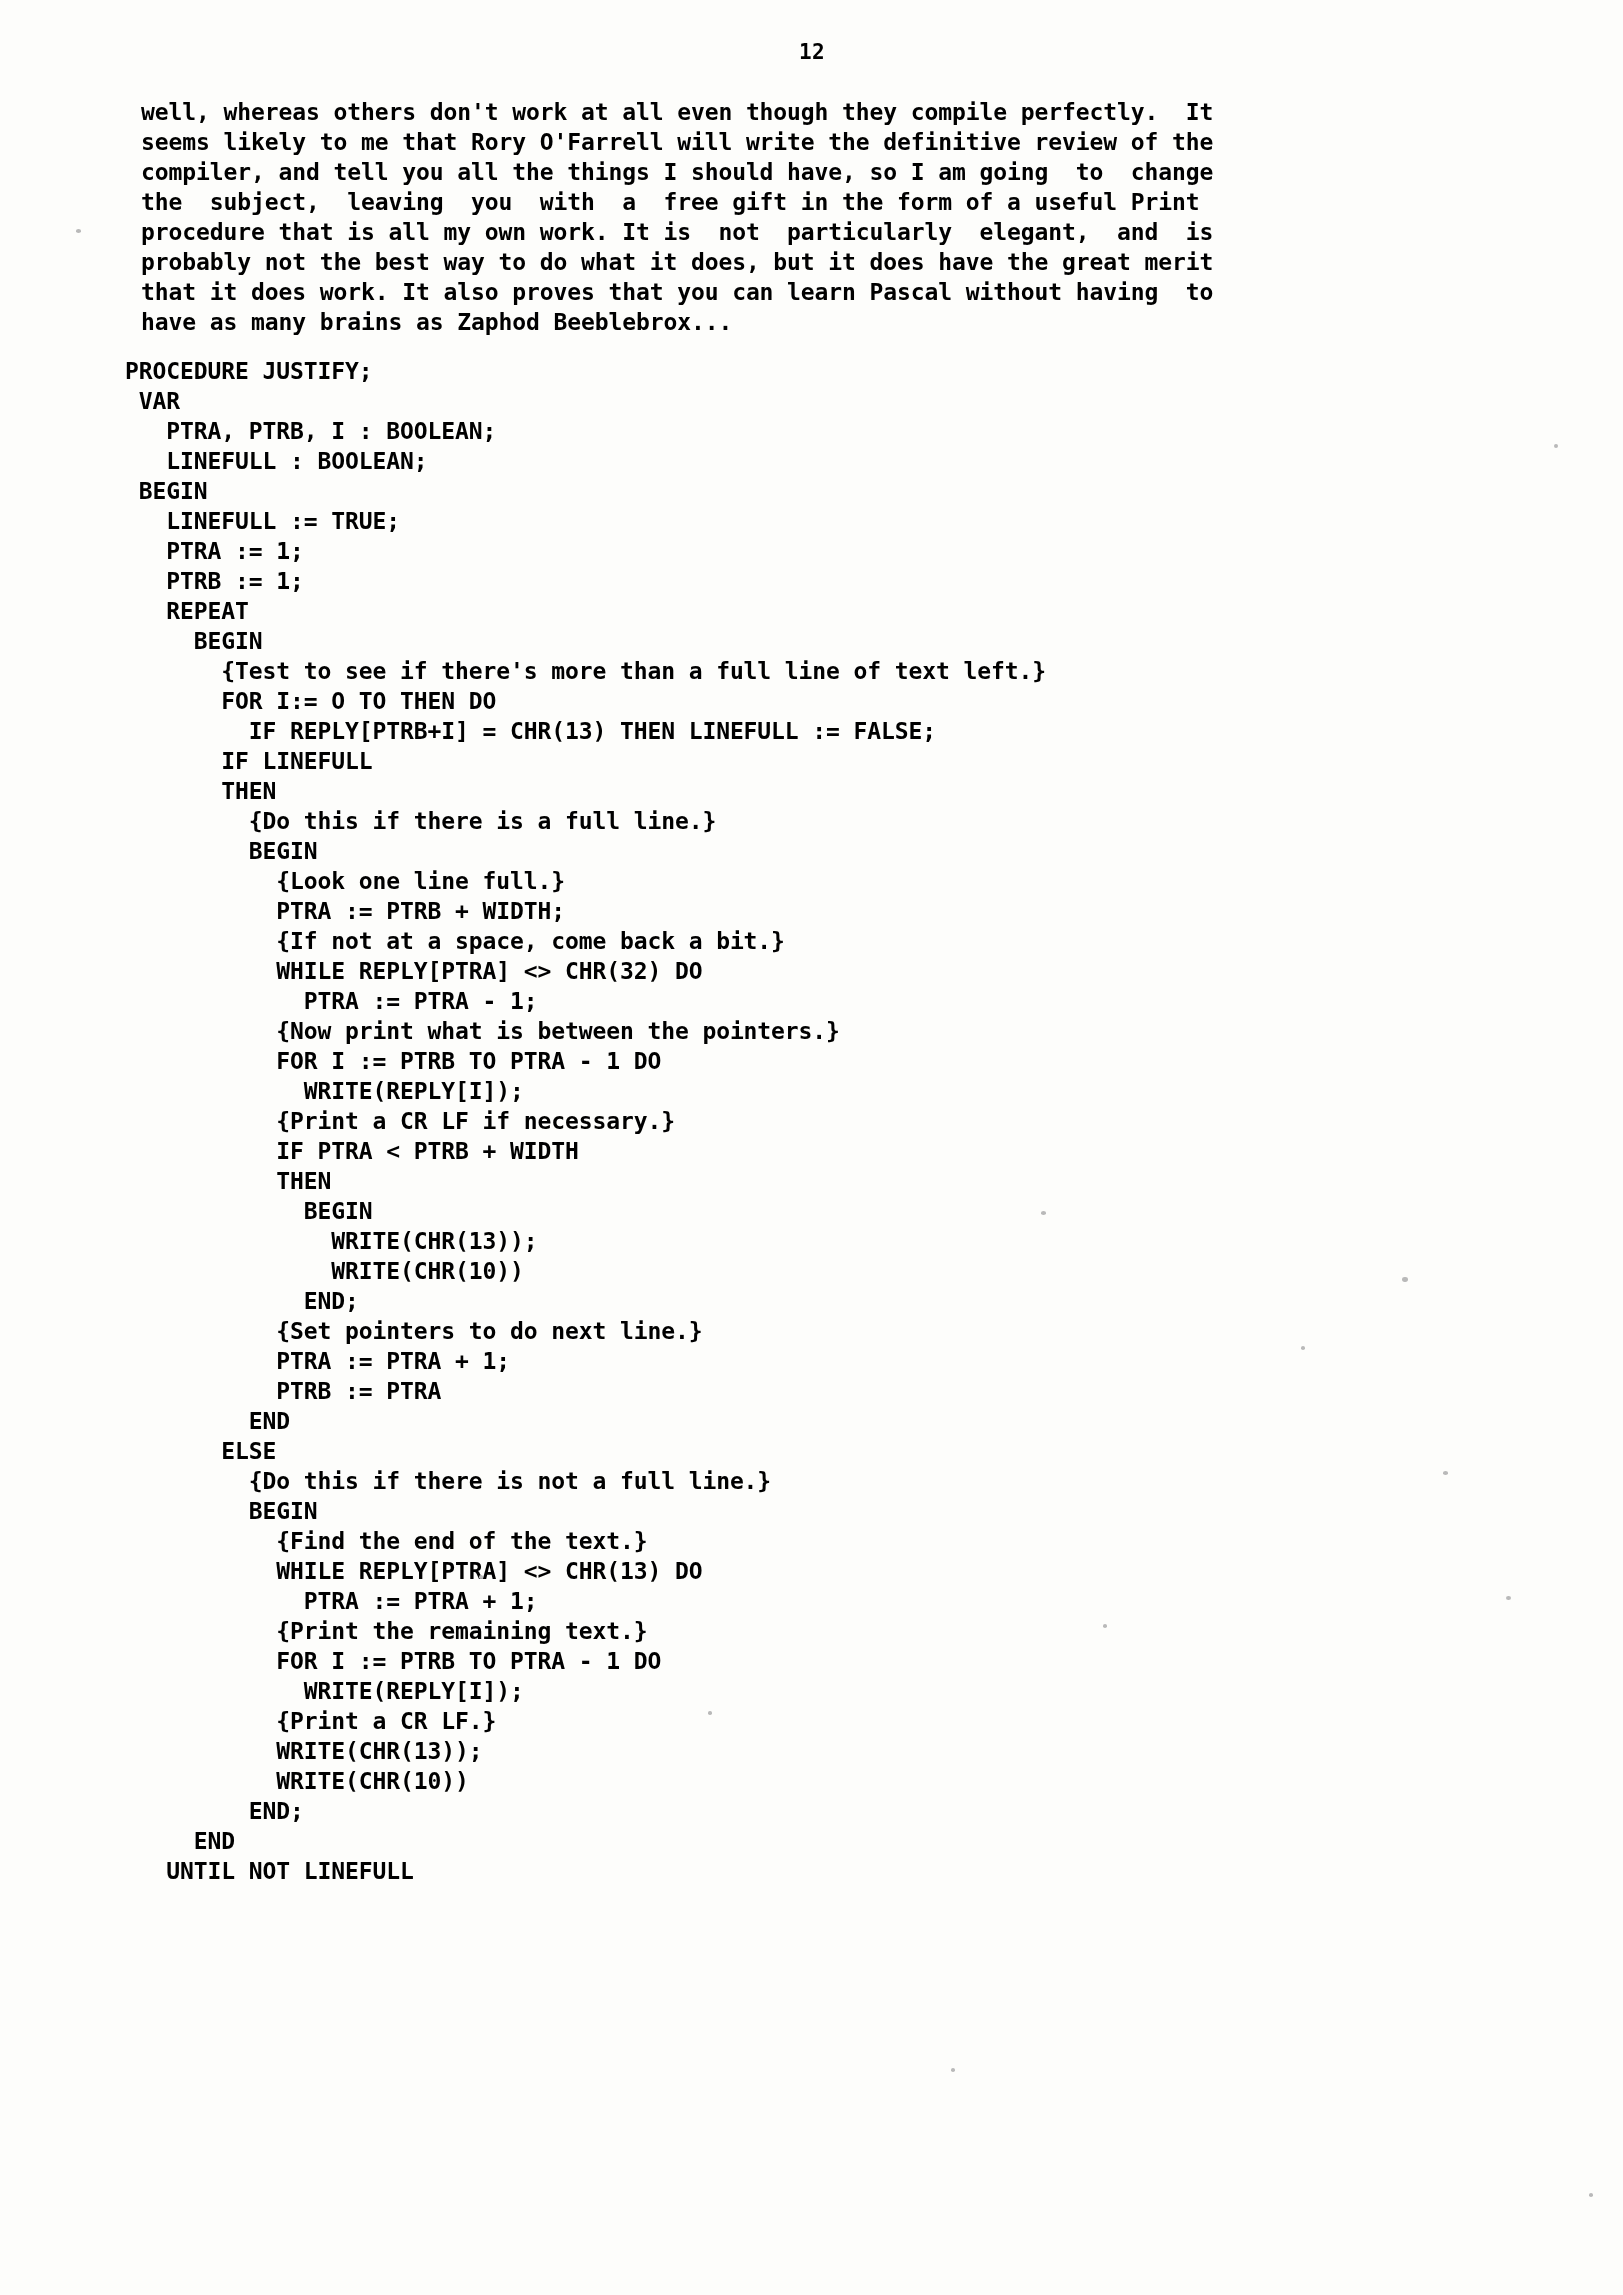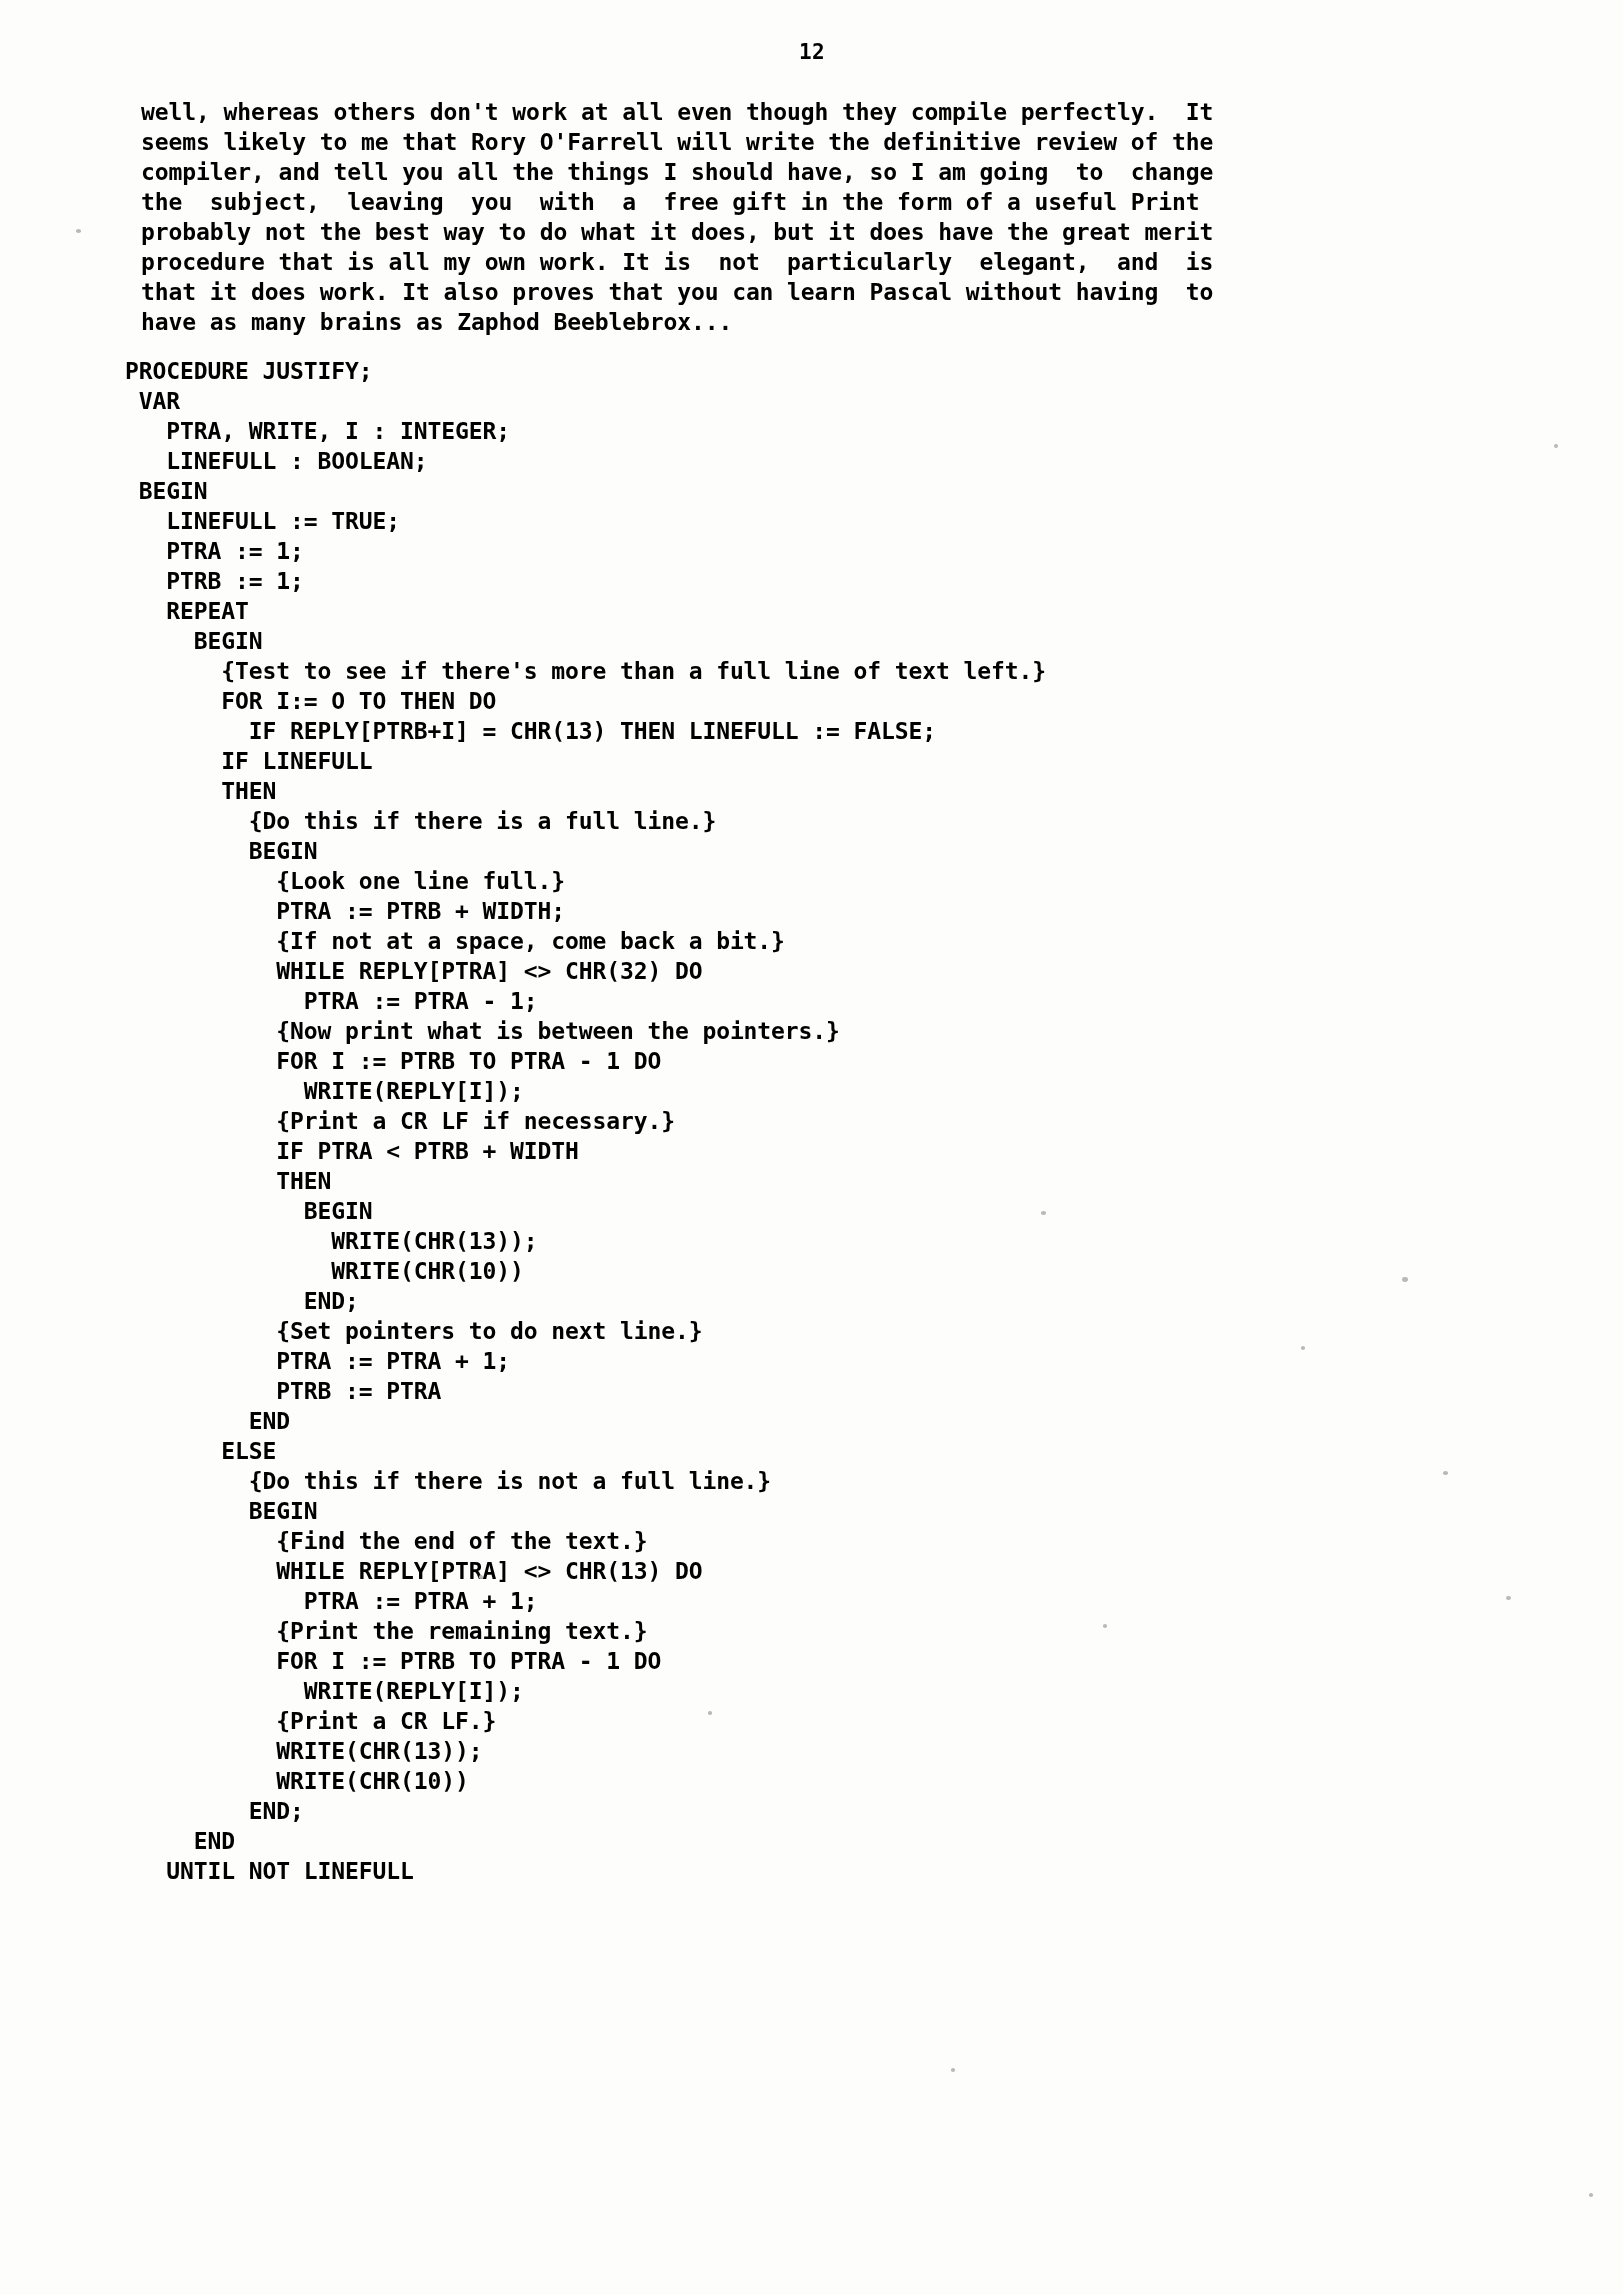--- a/index.html
+++ b/index.html
@@ -87,30 +87,30 @@
 
   <div class="content">
 
     <div class="page-number">12</div>
 
     <div class="prose">
       <span class="ln">well, whereas others don't work at all even though they compile perfectly.  It</span>
       <span class="ln">seems likely to me that Rory O'Farrell will write the definitive review of the</span>
       <span class="ln">compiler, and tell you all the things I should have, so I am going  to  change</span>
       <span class="ln">the  subject,  leaving  you  with  a  free gift in the form of a useful Print</span>
+      <span class="ln">procedure that is all my own work. It is  not  particularly  elegant,  and  is</span>
       <span class="ln">probably not the best way to do what it does, but it does have the great merit</span>
-      <span class="ln">procedure that is all my own work. It is  not  particularly  elegant,  and  is</span>
       <span class="ln">that it does work. It also proves that you can learn Pascal without having  to</span>
       <span class="ln">have as many brains as Zaphod Beeblebrox...</span>
     </div>
 
     <div class="code-block">
       <span class="cl">PROCEDURE JUSTIFY;</span>
       <span class="cl"> VAR</span>
-      <span class="cl">   PTRA, WRITE, I : INTEGER;</span>
+      <span class="cl">   PTRA, PTRB, I : BOOLEAN;</span>
       <span class="cl">   LINEFULL : BOOLEAN;</span>
       <span class="cl"> BEGIN</span>
       <span class="cl">   LINEFULL := TRUE;</span>
       <span class="cl">   PTRA := 1;</span>
       <span class="cl">   PTRB := 1;</span>
       <span class="cl">   REPEAT</span>
       <span class="cl">     BEGIN</span>
       <span class="cl">       {Test to see if there's more than a full line of text left.}</span>
       <span class="cl">       FOR I:= O TO THEN DO</span>
       <span class="cl">         IF REPLY[PTRB+I] = CHR(13) THEN LINEFULL := FALSE;</span>

